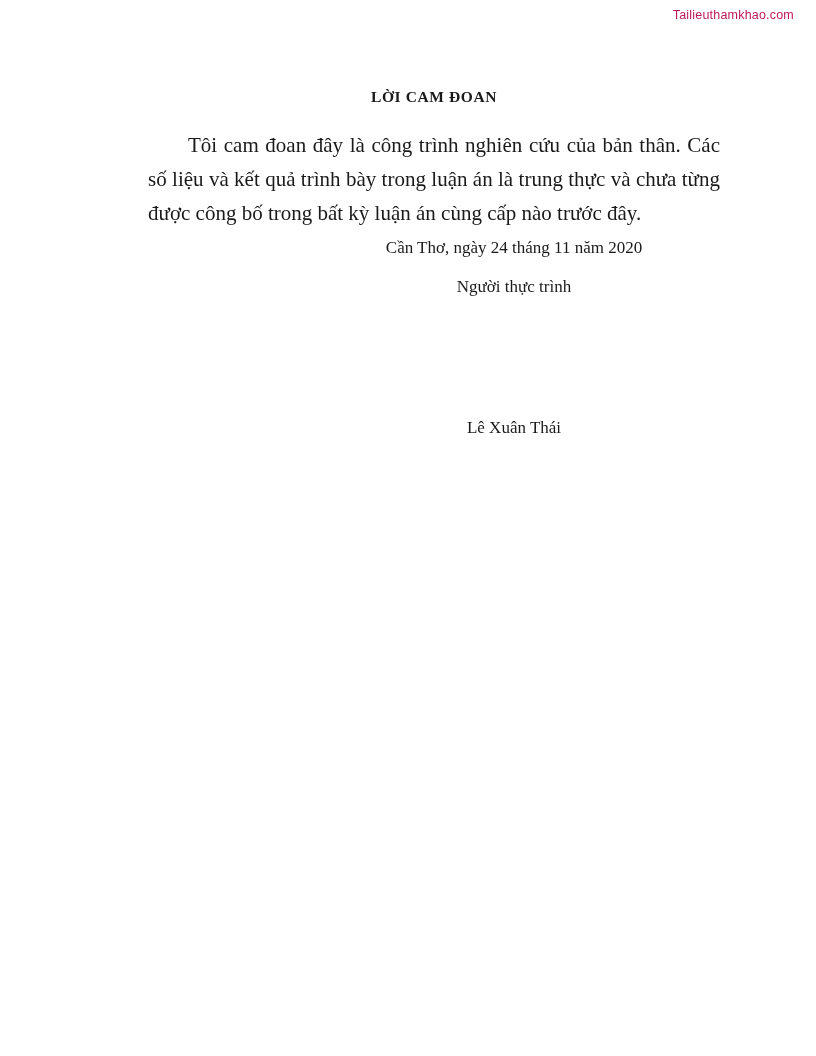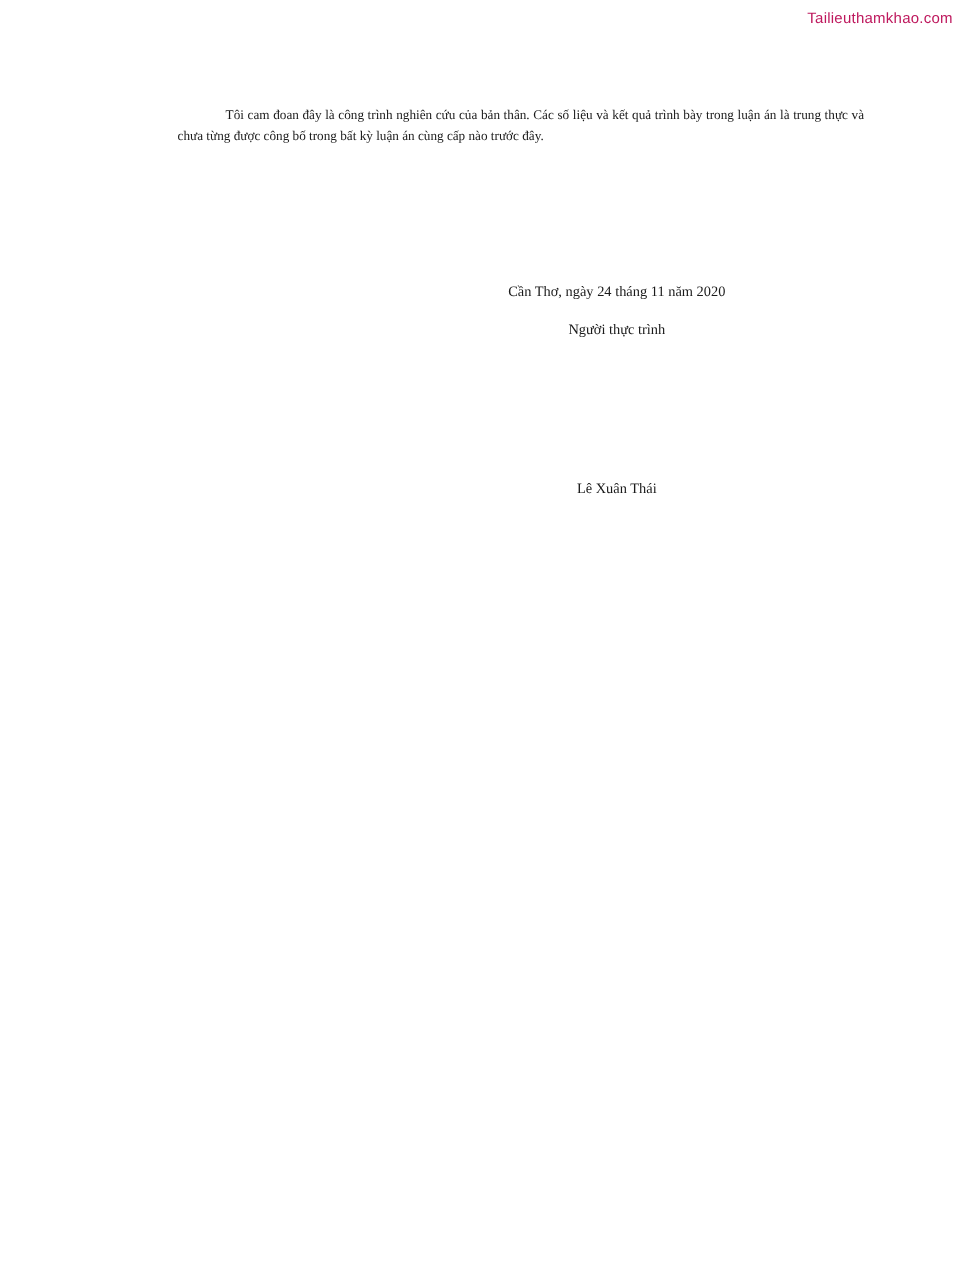--- a/index.html
+++ b/index.html
@@ -45,37 +45,37 @@
 
   .doc-title {
     text-align: center;
     font-weight: bold;
     font-size: 15.5px;
     letter-spacing: 0.6px;
     margin: 0 0 22px 0;
   }
 
   .body-paragraph {
-    font-size: 11px;
+    font-size: 21px;
     line-height: 1.62;
     text-align: justify;
     text-indent: 40px;
     margin: 0;
   }
 
   .sign-block {
     position: absolute;
     left: 148px;
     top: 234px;
     width: 572px;
     text-align: center;
   }
 
   .sign-line {
-    font-size: 12px;
+    font-size: 17px;
     line-height: 1.6;
   }
 
   .sign-place {
     margin-left: 160px;
   }
 
   .sign-role {
     margin-left: 160px;
     margin-top: 12px;
@@ -87,20 +87,21 @@
   }
 </style>
 </head>
 <body>
 
 <div class="page">
 
   <div class="watermark">Tailieuthamkhao.com</div>
 
   <div class="content">
+    <h1 class="doc-title">LỜI CAM ĐOAN</h1>
 
     <p class="body-paragraph">Tôi cam đoan đây là công trình nghiên cứu của bản thân. Các số liệu và kết quả trình bày trong luận án là trung thực và chưa từng được công bố trong bất kỳ luận án cùng cấp nào trước đây.</p>
   </div>
 
   <div class="sign-block">
     <div class="sign-line sign-place">Cần Thơ, ngày 24 tháng 11 năm 2020</div>
 
     <div class="sign-line sign-role">Người thực trình</div>
 
     <div class="sign-line sign-name">Lê Xuân Thái</div>

